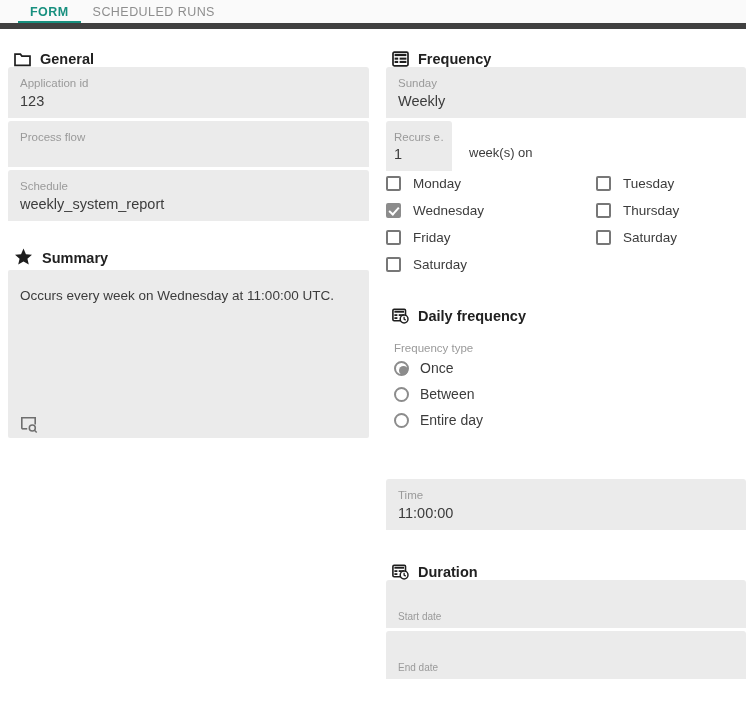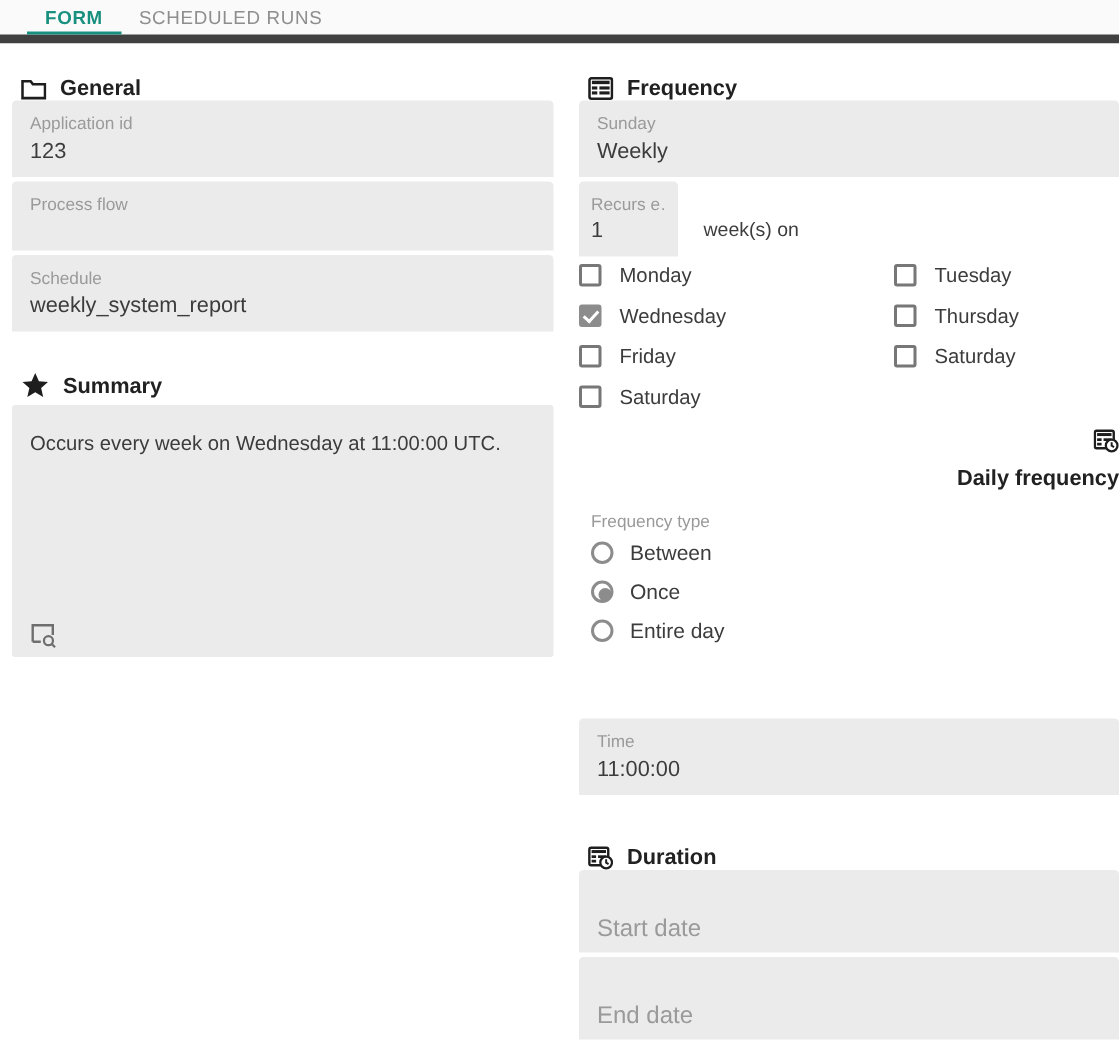--- a/index.html
+++ b/index.html
@@ -87,21 +87,21 @@
     margin-top: 1px;
   }
   .field.empty {
     min-height: 42px;
     display: flex;
     align-items: center;
     padding-top: 6px;
     padding-bottom: 6px;
   }
   .field.empty .ph {
-    font-size: 16px;
+    font-size: 10px;
     color: #9a9a9a;
     margin-top: 25px;
   }
 
   
   .summary-box {
     background: #ebebeb;
     border-radius: 2px;
     height: 168px;
     margin-top: 4px;
@@ -327,44 +327,44 @@
         <span class="cbox"></span>
         <span class="txt">Saturday</span>
       </div>
       <div class="cbrow">
         <span class="cbox"></span>
         <span class="txt">Saturday</span>
       </div>
       <div></div>
     </div>
 
-    <div class="section-head" style="margin-top:14px;flex-direction:column;">
+    <div class="section-head" style="margin-top:14px;">
       <span class="ico">
         <svg width="17" height="16" viewBox="0 0 17 16">
           <rect x="0.9" y="1.2" width="12.6" height="11.6" rx="1.2" fill="none" stroke="#1e1e1e" stroke-width="1.6"></rect>
           <rect x="2.4" y="2.7" width="9.6" height="2.0" fill="#1e1e1e"></rect>
           <rect x="2.4" y="6.2" width="3.0" height="1.8" fill="#1e1e1e"></rect>
           <rect x="2.4" y="9.2" width="3.0" height="1.8" fill="#1e1e1e"></rect>
           <rect x="6.7" y="6.2" width="5.3" height="1.8" fill="#1e1e1e"></rect>
           <circle cx="12.1" cy="11.0" r="3.9" fill="#fff" stroke="#1e1e1e" stroke-width="1.5"></circle>
           <path d="M12.1 8.8v2.3l1.6 1.0" stroke="#1e1e1e" stroke-width="1.3" fill="none"></path>
         </svg>
       </span>
       <span>Daily frequency</span>
     </div>
 
     <div class="radio-label">Frequency type</div>
 
     <div class="rbrow">
+      <span class="rbox sel"></span>
+      <span class="txt">Once</span>
+    </div>
+    <div class="rbrow">
       <span class="rbox"></span>
       <span class="txt">Between</span>
-    </div>
-    <div class="rbrow">
-      <span class="rbox sel"></span>
-      <span class="txt">Once</span>
     </div>
     <div class="rbrow">
       <span class="rbox"></span>
       <span class="txt">Entire day</span>
     </div>
 
     <div class="field" style="margin-top:46px;">
       <div class="lbl">Time</div>
       <div class="val">11:00:00</div>
     </div>

